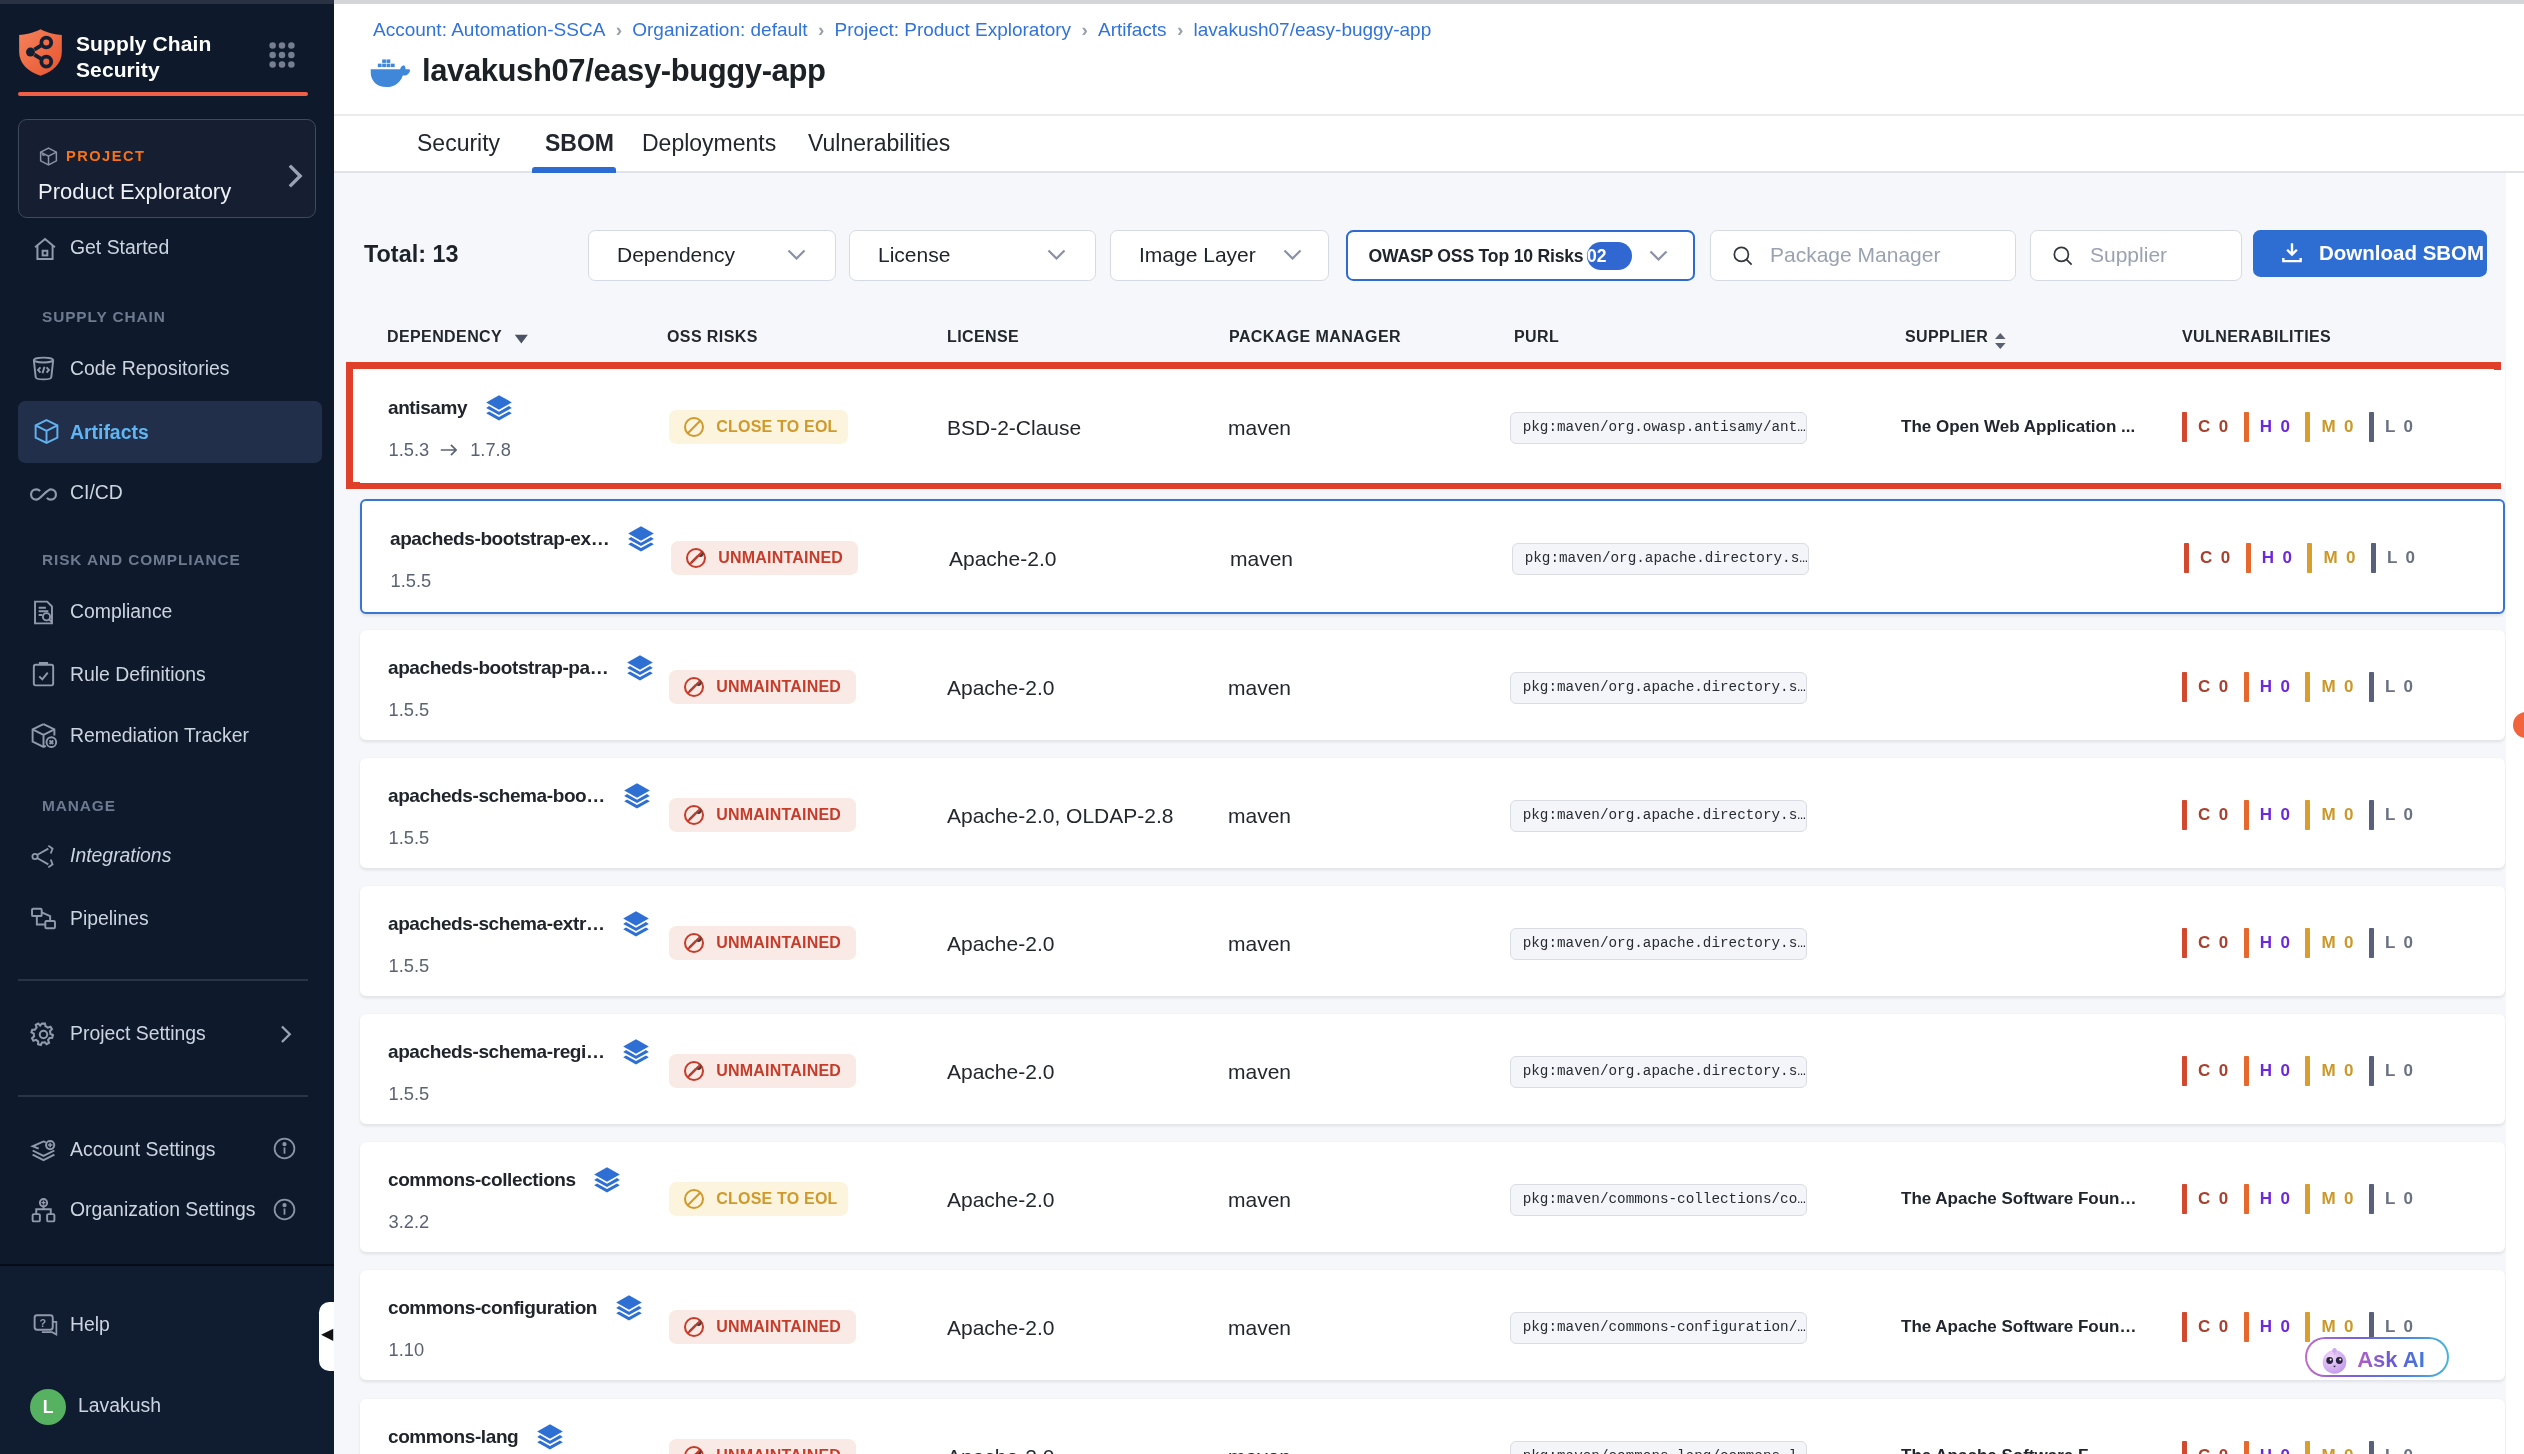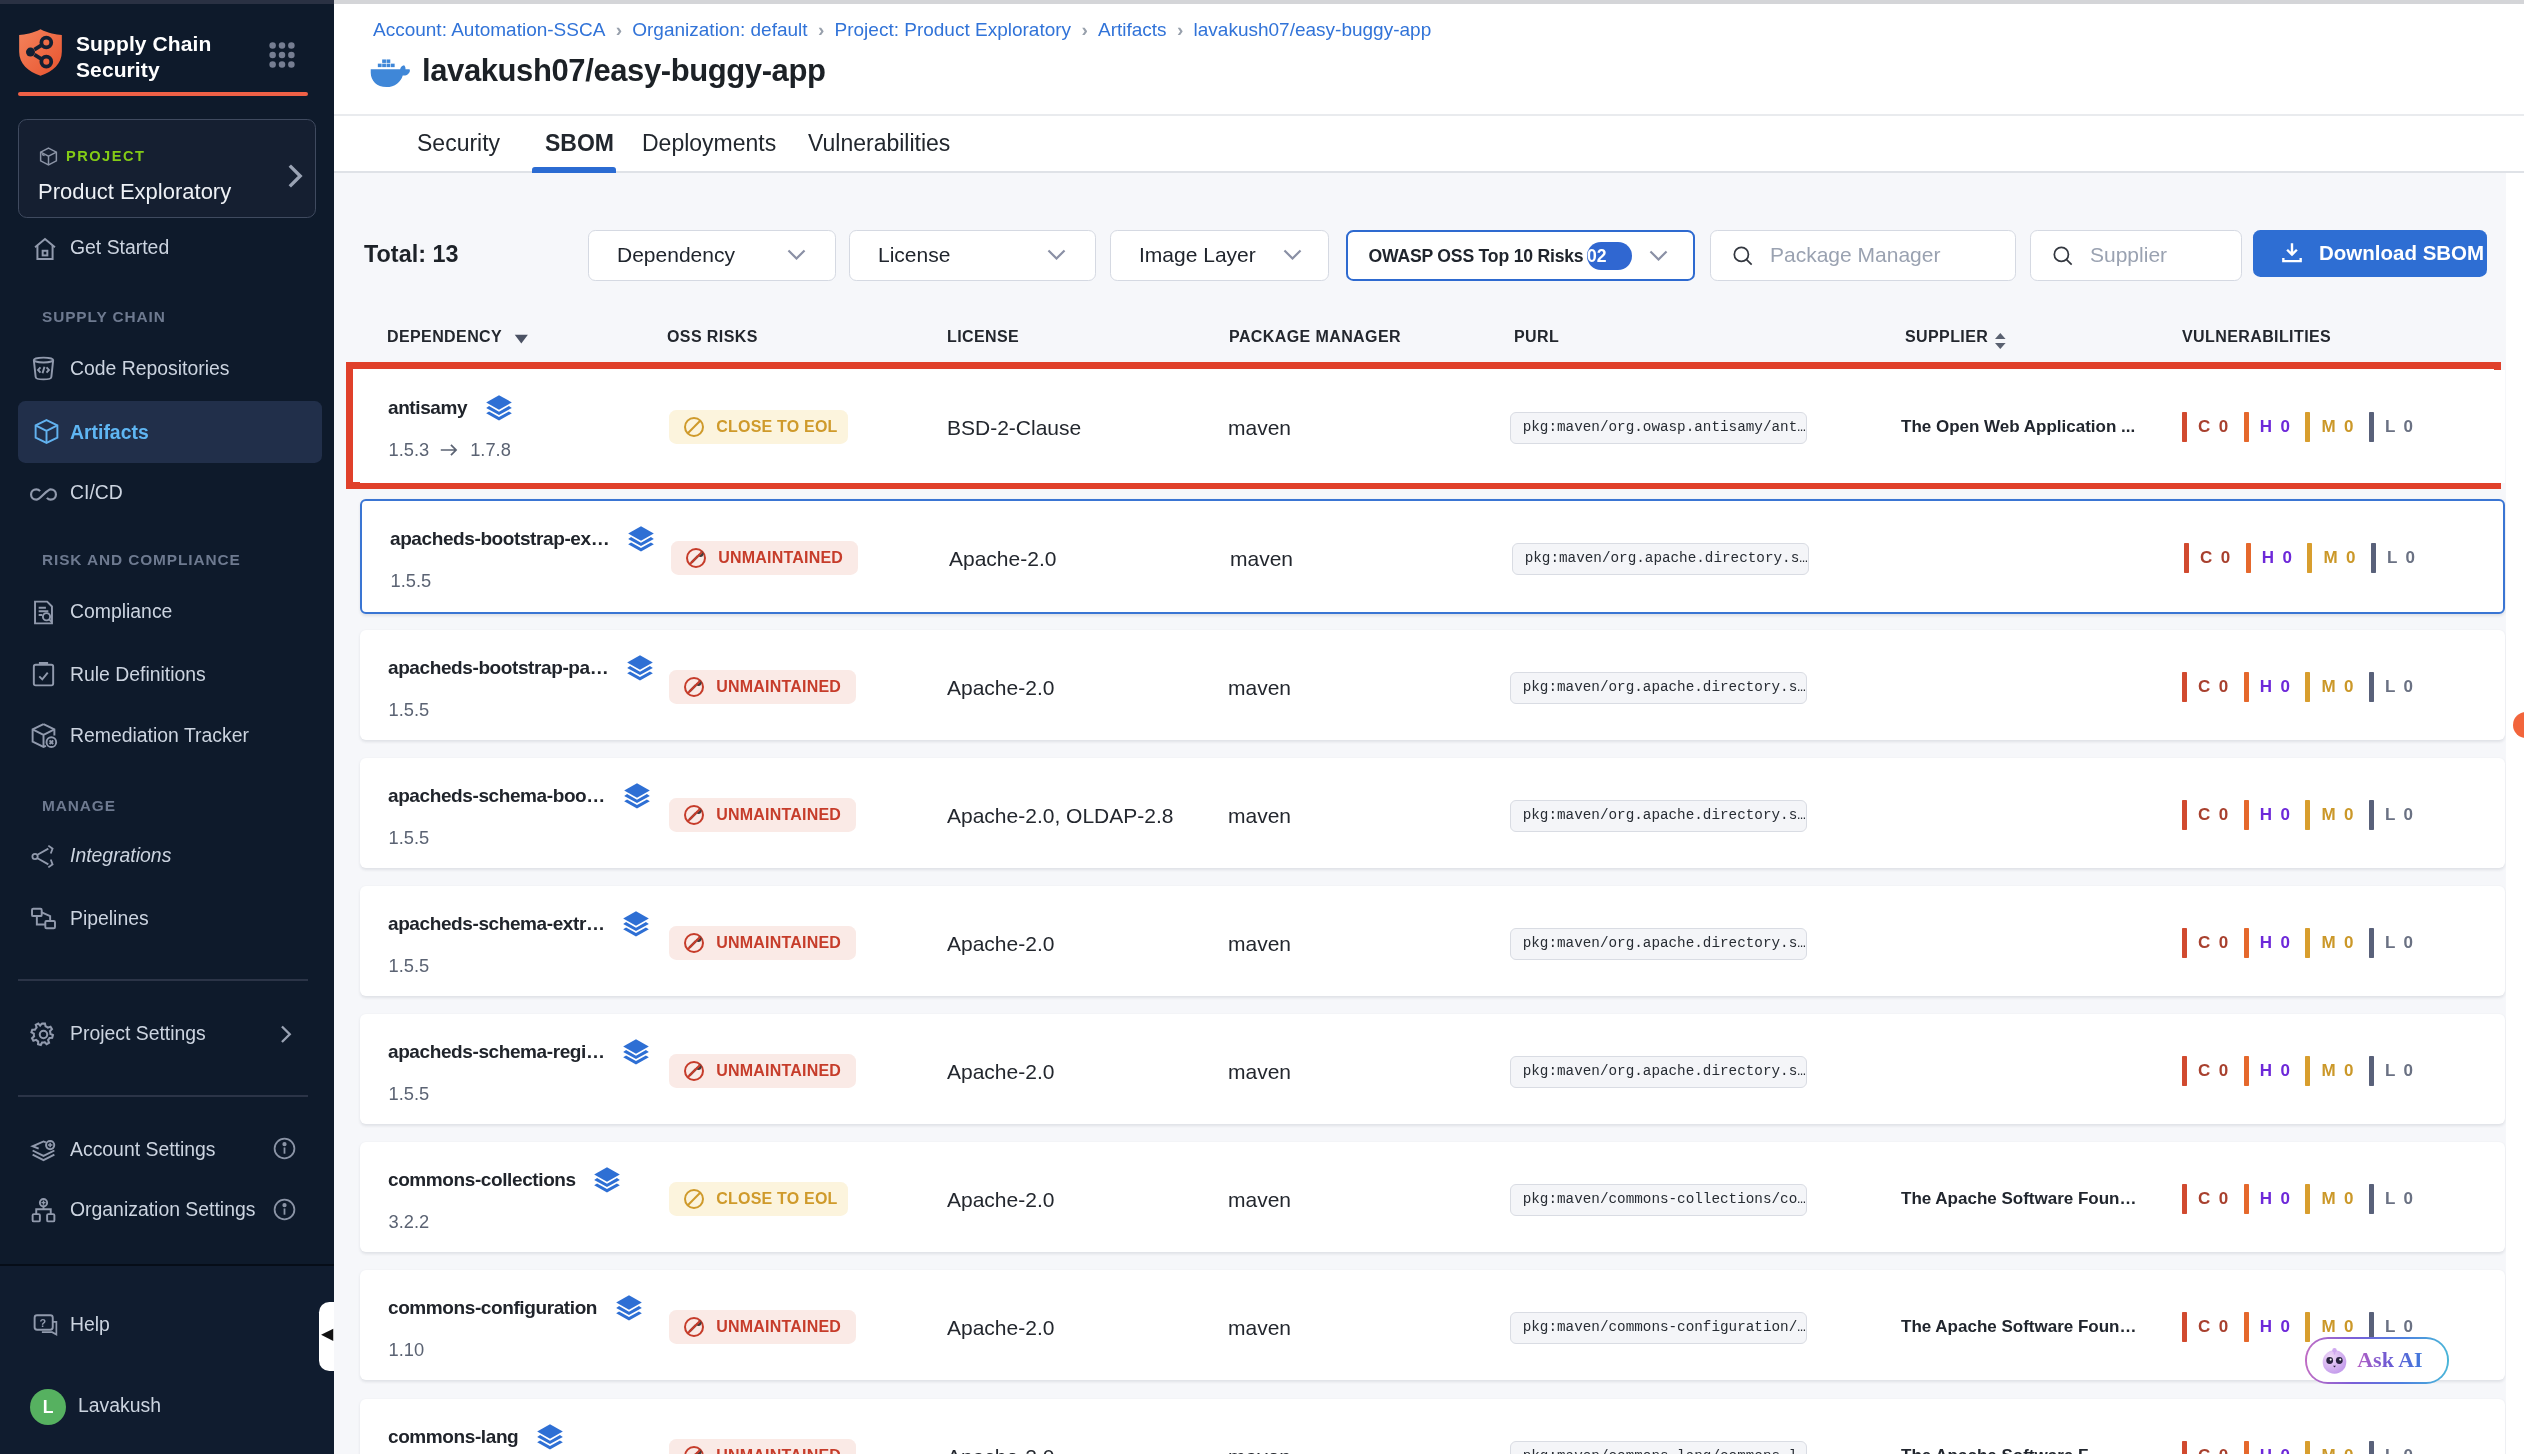--- a/index.html
+++ b/index.html
@@ -71,21 +71,21 @@
     </g>
   </svg>
   <div class="abs" style="left:17.6px;top:92px;width:290px;height:4.4px;background:#ef6046;border-radius:2.2px;"></div>
 
   <div class="abs" style="left:18.3px;top:119px;width:298px;height:99px;background:#151f31;border:1.5px solid #3f4a5f;border-radius:8.8px;"></div>
   <svg class="abs" style="left:38px;top:146px;" width="21" height="21" viewBox="0 0 24 24" fill="none" stroke="#8b94a6" stroke-width="1.7">
     <path d="M12 2.5 L21 7 L21 17 L12 21.5 L3 17 L3 7 Z" stroke="#8b94a6"></path>
     <path d="M3 7 L12 11.5 L21 7 M12 11.5 L12 21.5" stroke="#8b94a6"></path>
     <path d="M4.5 9.5 L7.5 11" stroke="#8b94a6"></path>
   </svg>
-  <div class="abs" style="left:66px;top:148px;font-size:14.6px;font-weight:bold;color:#84cc16;letter-spacing:1.5px;">PROJECT</div>
+  <div class="abs" style="left:66px;top:148px;font-size:14.6px;font-weight:bold;color:#f97316;letter-spacing:1.5px;">PROJECT</div>
   <div class="abs" style="left:38px;top:179px;font-size:22px;color:#eef1f6;">Product Exploratory</div>
   <svg class="abs" style="left:287px;top:163px;" width="16" height="26" viewBox="0 0 12 20" fill="none" stroke="#9aa3b4" stroke-width="2.6">
       <path d="M2 2 L10 10 L2 18"></path>
     </svg>
 
   <svg class="abs" style="left:31px;top:235px;" width="28" height="28" viewBox="0 0 24 24" fill="none" stroke="#919aad" stroke-width="1.7">
     <path d="M3.5 10.5 L12 3.5 L20.5 10.5"></path>
       <path d="M5.5 9 L5.5 20.5 L18.5 20.5 L18.5 9"></path>
       <rect x="10" y="13.5" width="4" height="4"></rect>
   </svg>
@@ -570,21 +570,21 @@
           <span class="vtxt vm">M 0</span>
           <span class="vbar bl"></span>
           <span class="vtxt vl">L 0</span>
         </div>
       </div>
     </div>
 
   <div class="abs" style="left:2172px;top:173px;width:19px;height:1281px;background:#fff;"></div>
   <div class="abs" style="left:2179px;top:712px;width:26px;height:26px;border-radius:50%;background:#f2653c;"></div>
 
-  <div class="abs" style="left:1971px;top:1337px;width:144px;height:47px;border-radius:23px;background:linear-gradient(90deg,#c06cc4,#7a5fd8,#4f7ee0,#49b6d8);padding:2.2px;font-family:Liberation Serif, serif;">
+  <div class="abs" style="left:1971px;top:1337px;width:144px;height:40px;border-radius:23px;background:linear-gradient(90deg,#c06cc4,#7a5fd8,#4f7ee0,#49b6d8);padding:2.2px;">
     <div style="width:100%;height:100%;border-radius:20.5px;background:#fff;position:relative;">
       <svg class="abs" style="left:11.7px;top:5.9px;" width="31" height="31" viewBox="0 0 42 42">
         <defs>
             <radialGradient id="bot" cx="0.35" cy="0.3" r="0.9">
               <stop offset="0" stop-color="#f0d8f8"></stop>
               <stop offset="1" stop-color="#b98de8"></stop>
             </radialGradient>
           </defs>
         <circle cx="21" cy="23" r="16" fill="url(#bot)"></circle>
         <circle cx="21" cy="7" r="3" fill="#cfa8ef"></circle>

